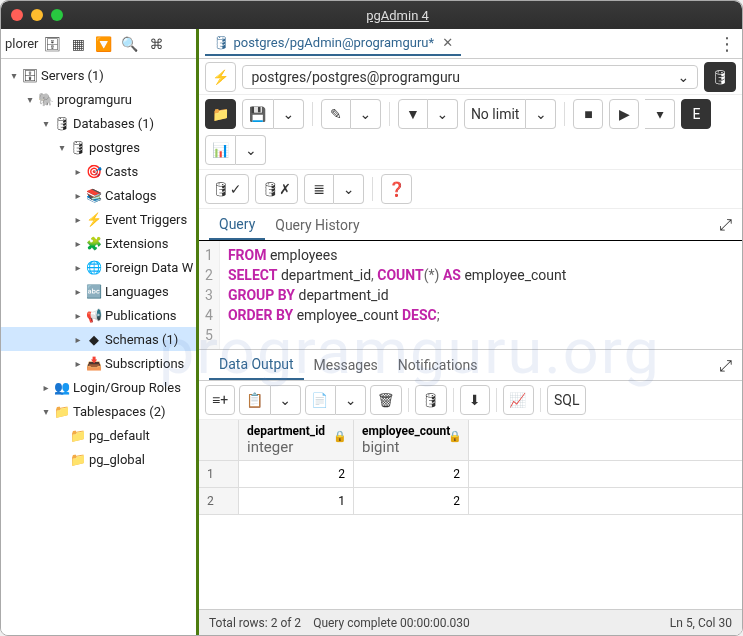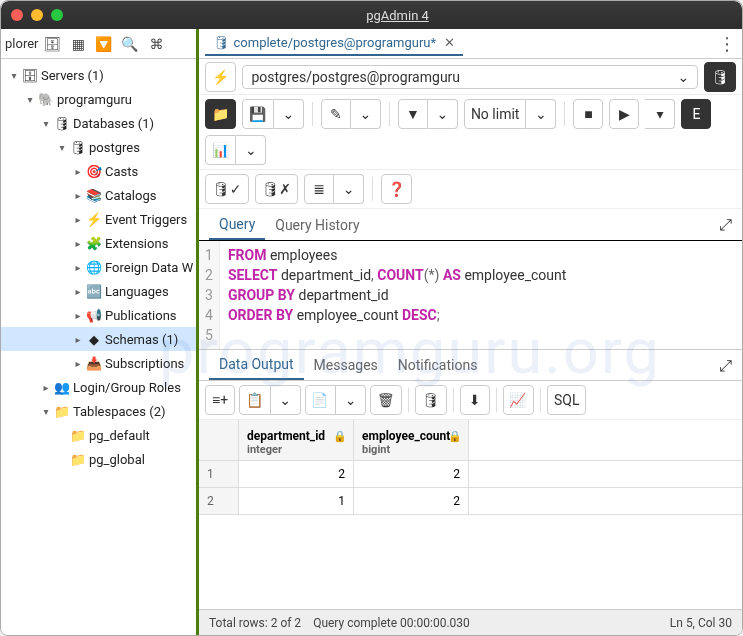--- a/index.html
+++ b/index.html
@@ -49,21 +49,21 @@
 .id{color:#333}
 .wm{position:absolute;top:74px;left:-40px;font-size:63px;font-weight:normal;color:rgba(100,130,200,0.12);pointer-events:none;letter-spacing:2px}
 .otabs { display:flex; align-items:center; border-top:1px solid #ccc; border-bottom:1px solid #ccc; padding:0 10px; height:32px; }
 .otb { display:flex; padding:4px 6px; gap:4px; border-bottom:1px solid #eee; align-items:center; }
 .grid { font-size:12px; }
 .grow { display:flex; border-bottom:1px solid #ddd; }
 .gc { border-right:1px solid #ddd; padding:4px 8px; height:26px; display:flex; align-items:center; }
 .gc.rn{width:40px;background:#f5f5f5;color:#666}
 .gc.h{background:#f5f5f5;font-weight:bold;flex-direction:column;align-items:flex-start;height:40px;padding:4px 8px;position:relative}
 .gc.h .t{font-size:12px}
-.gc.h .st{font-size:11px;font-weight:bold;color:#666}
+.gc.h .st{font-size:15px;font-weight:normal;color:#666}
 .gc.h .lk{position:absolute;right:6px;top:10px;font-size:11px;color:#888}
 .gc.d{width:115px;justify-content:flex-end}
 .status { height:26px; background:#eee; border-top:1px solid #ccc; display:flex; align-items:center; font-size:12px; color:#444; padding:0 10px; gap:12px; }
 .status .r{margin-left:auto}
 </style>
 </head>
 <body>
 
 <div class="titlebar">
   <div class="traffic">
@@ -170,21 +170,21 @@
           <span class="ti">📁</span>
           <span>pg_global</span>
         </div>
       </div>
   </div>
 
   <div class="main">
     <div class="tabbar">
       <div class="tab">
         <span>🛢</span>
-        <span>complete/postgres@programguru*</span>
+        <span>postgres/pgAdmin@programguru*</span>
         <span class="x">✕</span>
       </div>
       <div class="menu3">⋮</div>
     </div>
 
     <div class="conn">
       <div class="btn">⚡</div>
       <div class="connbox">
         <span>postgres/postgres@programguru</span>
         <span style="margin-left:auto">⌄</span>

